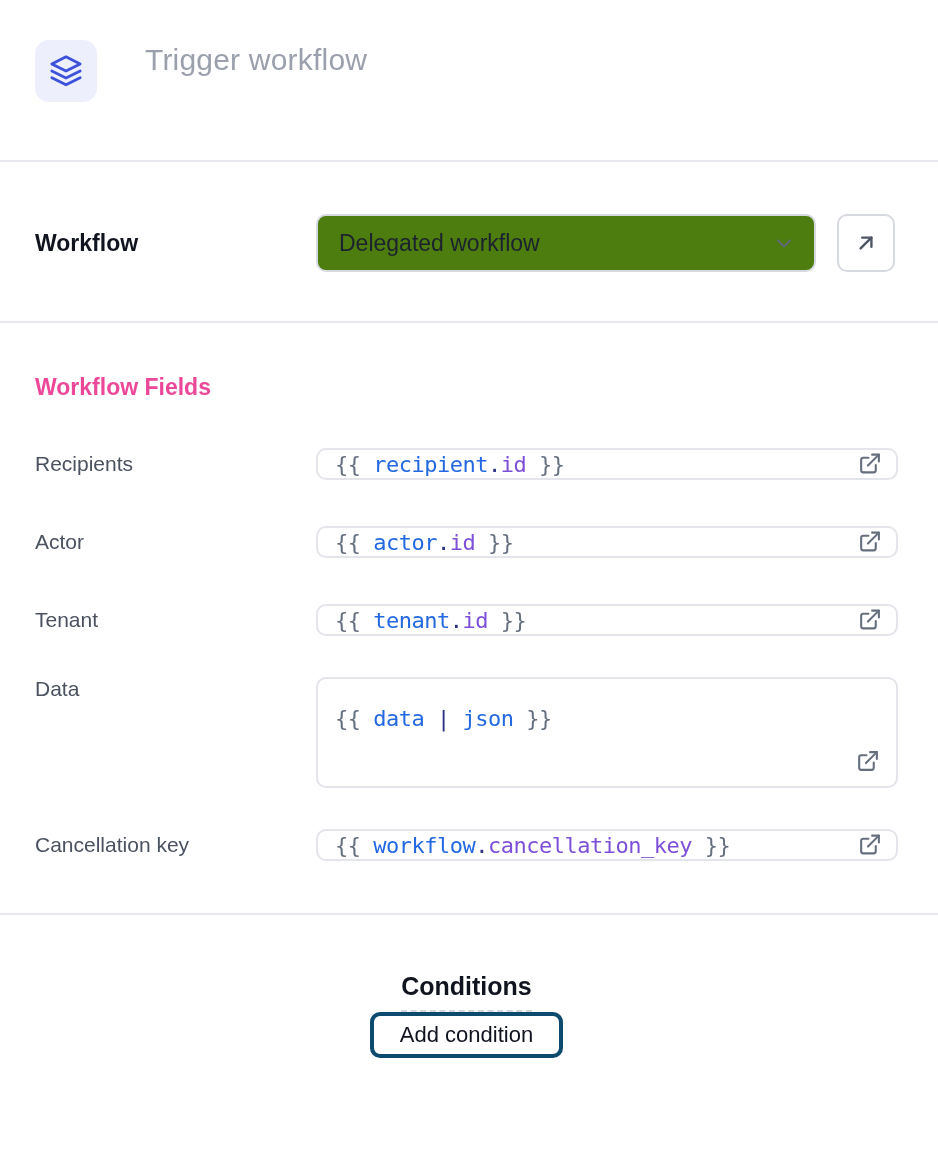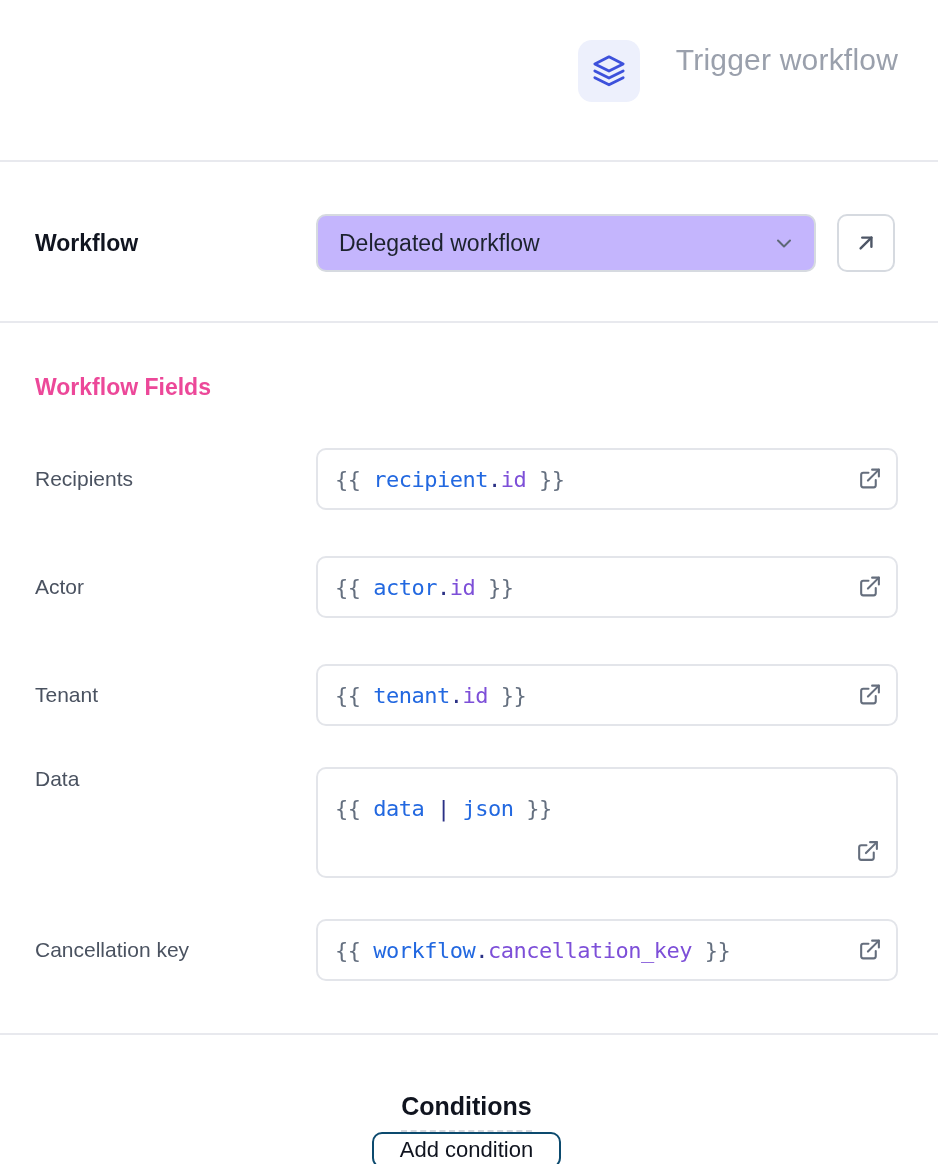--- a/index.html
+++ b/index.html
@@ -5,37 +5,37 @@
   * { margin:0; padding:0; box-sizing:border-box; }
   html,body { background:#ffffff; }
   body {
     width:938px; height:1164px; overflow:hidden;
     font-family:"Liberation Sans","DejaVu Sans",sans-serif;
     color:#171d2a;
   }
   .divider { border-top:2px solid #e8e9ee; }
 
   
-  .header { display:flex; gap:36px; padding:40px 40px 0 35px;justify-content:flex-end; }
+  .header { display:flex; gap:48px; padding:40px 40px 0 35px; }
   .step-icon-box {
     width:62px; height:62px; border-radius:14px; background:#edf0fc;
     display:flex; align-items:center; justify-content:center; flex:none;
   }
   .header-text { padding-top:2px; }
   .page-title { font-size:30px; line-height:36px; font-weight:400; color:#9aa0ac; letter-spacing:.2px; }
   .page-subtitle { margin-top:15px; font-size:20px; line-height:26px; color:#8b92a0; }
   .header-divider { margin-top:58px; }
 
   
   .workflow-row { display:flex; align-items:center; padding:52px 40px 49px 35px; }
   .row-label-col { width:281px; flex:none; }
   .workflow-label { font-size:23px; font-weight:700; color:#10141f; }
   .select {
     position:relative; width:500px; height:58px; flex:none;
-    border:2px solid #d6dae0; border-radius:10px; background:#c4b5fd;
+    border:2px solid #d6dae0; border-radius:10px; background:#4d7c0f;
     display:flex; align-items:center; padding:0 56px 0 21px; cursor:pointer;
   }
   .select-value { font-size:23px; color:#1c222e; white-space:nowrap; }
   .select .chev { position:absolute; right:18px; top:50%; transform:translateY(-50%); display:flex; }
   .icon-btn {
     width:58px; height:58px; margin-left:21px; flex:none;
     border:2px solid #d6dae0; border-radius:10px; background:#fff;
     display:flex; align-items:center; justify-content:center; cursor:pointer;
   }
 
@@ -43,21 +43,21 @@
   .fields-section { padding:0 40px 52px 35px; }
   .section-heading { margin-top:50px; font-size:23px; font-weight:700; color:#ec4899; line-height:28px; }
   .field-row { display:flex; align-items:center; }
   .field-row.first { margin-top:47px; }
   .field-row + .field-row { margin-top:46px; }
   .field-row.tight { margin-top:41px; }
   .field-row.top-align { align-items:flex-start; }
   .field-row.top-align .field-label { padding-top:13px; }
   .field-label { font-size:21px; color:#4a5260; }
   .code-input {
-    position:relative; flex:1; height:62px;
+    position:relative; flex:1; height:32px;
     border:2px solid #e3e5ea; border-radius:10px; background:#fff;
     display:flex; align-items:center; padding:0 52px 0 17px;
   }
   .code-input.area { height:111px; align-items:flex-start; padding-top:27px; }
   .code-text {
     font-family:"DejaVu Sans Mono","Liberation Mono",monospace;
     font-size:22px; white-space:pre; letter-spacing:-0.5px;
   }
   .tk-g { color:#646f7f; }   
   .tk-b { color:#2268e0; }   
@@ -66,22 +66,22 @@
   .ext-icon { position:absolute; right:14px; top:50%; transform:translateY(-50%); display:flex; cursor:pointer; }
   .code-input.area .ext-icon { top:auto; transform:none; bottom:12px; right:16px; }
 
   
   .conditions-row { display:flex; align-items:center; justify-content:space-between; padding:56px 40px 0 35px;flex-direction:column; }
   .conditions-heading {
     font-size:25px; font-weight:700; color:#10141f; line-height:30px;
     padding-bottom:9px; border-bottom:2px dashed #d4d7dd; cursor:help;
   }
   .add-condition-btn {
-    height:36px; padding:0 26px; background:#fff;
-    border:2px solid #0c4a6e; border-radius:10px;
+    height:46px; padding:0 26px; background:#fff;
+    border:4px solid #0c4a6e; border-radius:10px;
     font-family:inherit; font-size:22px; font-weight:500; color:#10141f; cursor:pointer;
   }
   svg { display:block; }
 </style>
 </head>
 <body>
 
 <div class="header">
   <div class="step-icon-box">
     <span>

